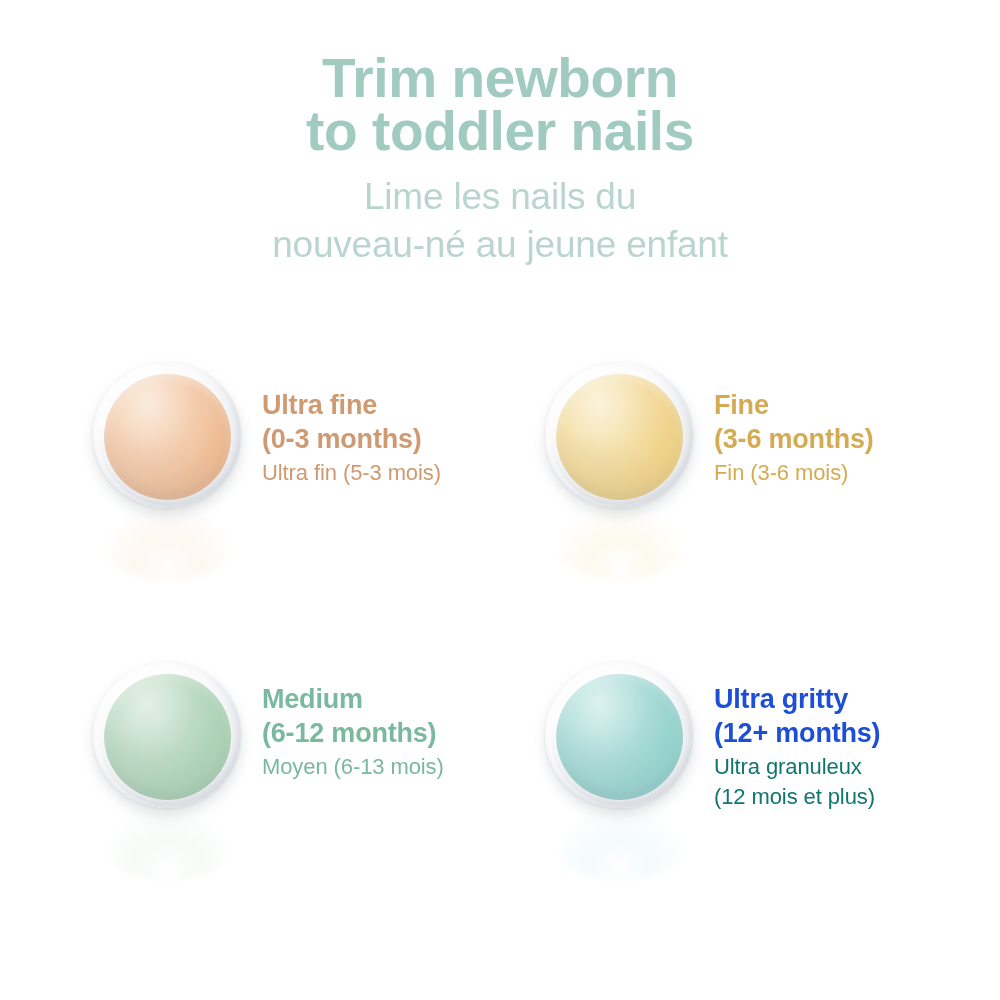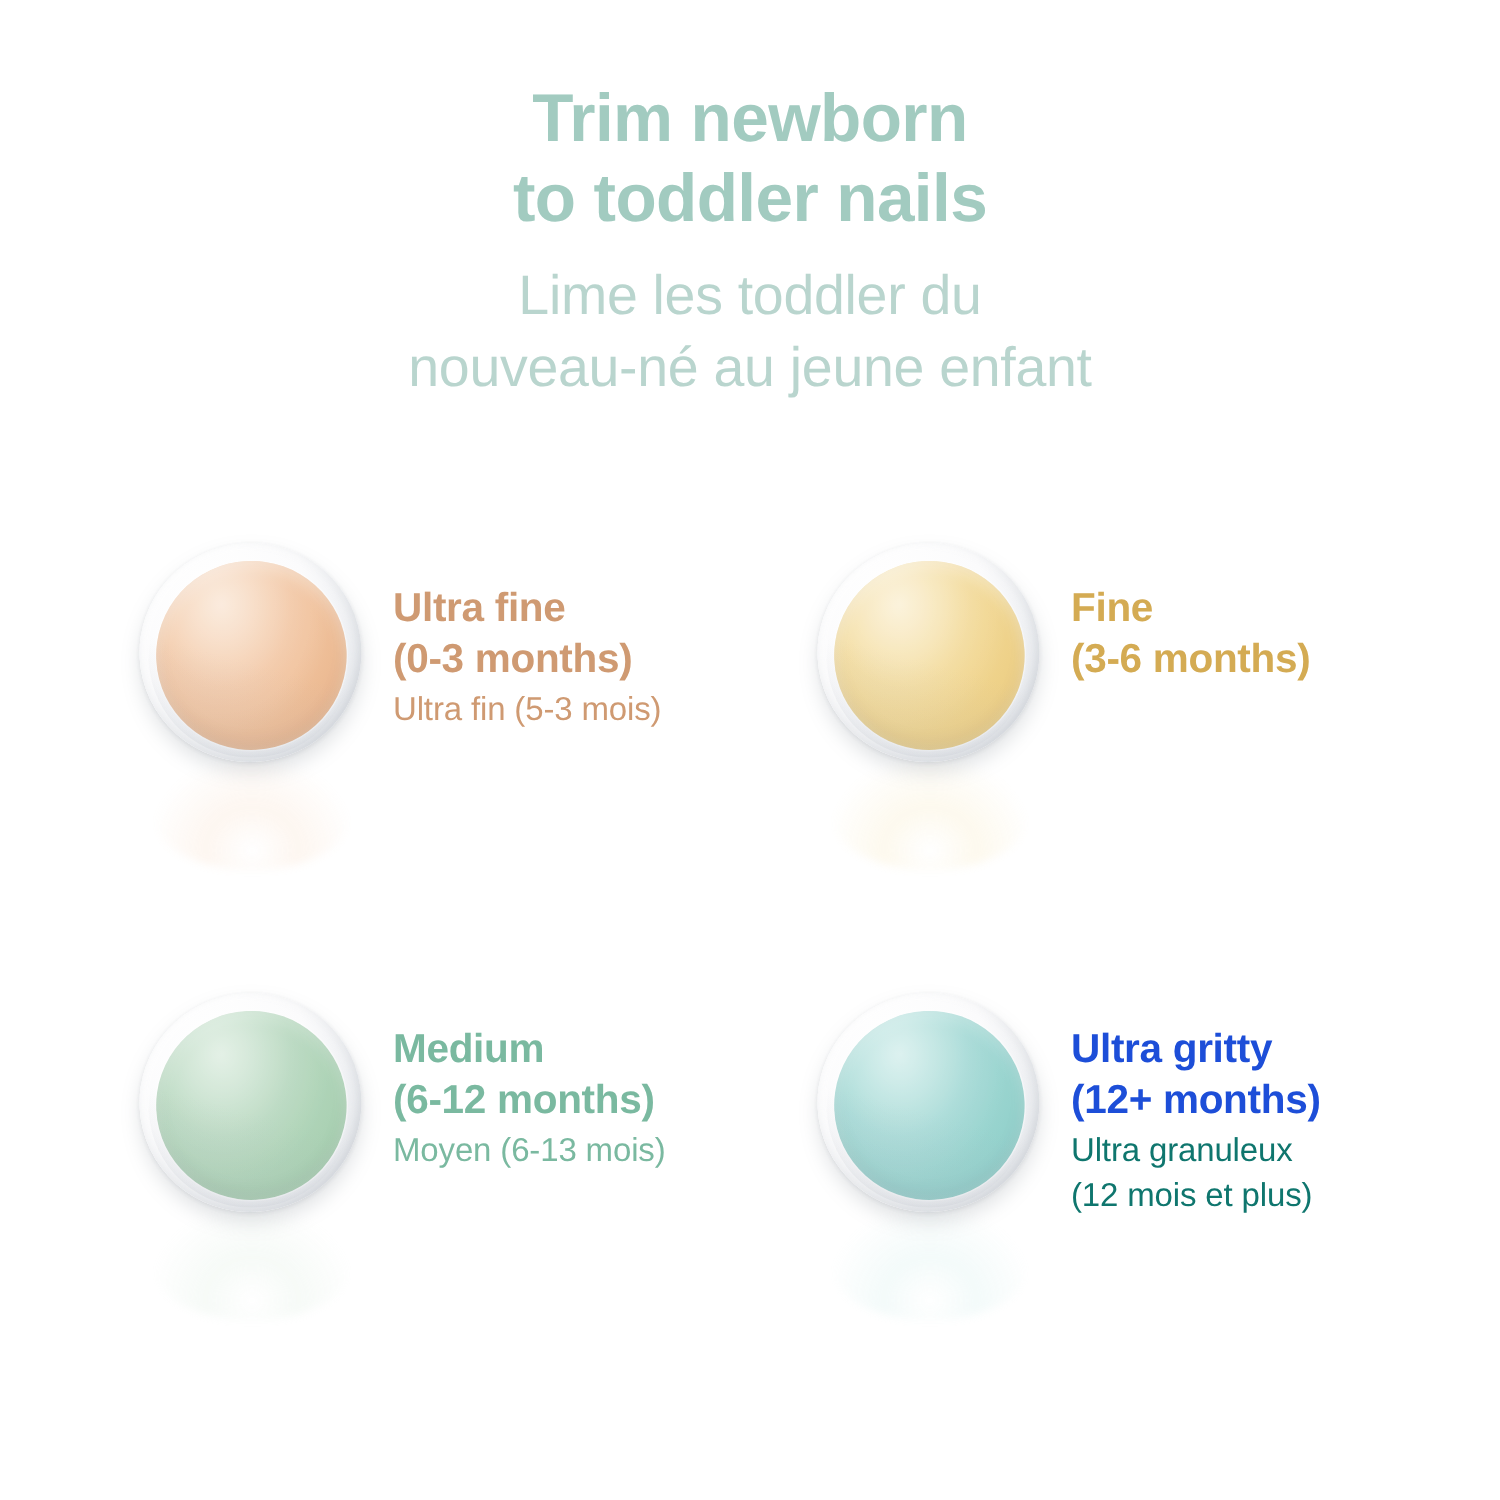--- a/index.html
+++ b/index.html
@@ -23,21 +23,21 @@
 
   
   .header {
     position: absolute;
     left: 0;
     top: 52px;
     width: 1000px;
     text-align: center;
   }
   .title {
-    font-size: 45px;
+    font-size: 55px;
     font-weight: 700;
     line-height: 53px;
     letter-spacing: -0.4px;
     color: #a2cbc0;
     white-space: pre-line;
   }
   .subtitle {
     margin-top: 15px;
     font-size: 37px;
     font-weight: 400;
@@ -166,21 +166,21 @@
   }
 </style>
 </head>
 <body>
 
 <div id="page">
 
   <div class="header">
     <div class="title" style="color: rgb(162, 203, 192);">Trim newborn
 to toddler nails</div>
-    <div class="subtitle" style="color: rgb(185, 213, 206);">Lime les toddler du
+    <div class="subtitle" style="color: rgb(185, 213, 206);">Lime les nails du
 nouveau-né au jeune enfant</div>
   </div>
 
   <div class="grid">
 
     <div class="item col1 row1">
       <div class="disc-wrap">
         <div class="disc-reflection" style="background: radial-gradient(at 50% 18%, rgba(255, 255, 255, 0) 0%, rgba(246, 207, 174, 0.4) 34%, rgba(255, 255, 255, 0) 78%);"></div>
         <div class="disc-case">
           <div class="disc-pad" style="background: radial-gradient(at 33% 23%, rgb(251, 225, 201) 0%, rgb(246, 207, 174) 52%, rgb(233, 185, 145) 100%);">
@@ -202,20 +202,21 @@
         <div class="disc-case">
           <div class="disc-pad" style="background: radial-gradient(at 33% 23%, rgb(251, 238, 198) 0%, rgb(245, 223, 161) 52%, rgb(236, 208, 136) 100%);">
             <div class="grain" style="background-image: radial-gradient(rgb(236, 208, 136) 1.6px, transparent 1.6px), radial-gradient(rgb(236, 208, 136) 1.6px, transparent 1.6px); background-size: 3px 3px, 3px 3px; background-position: 0px 0px, 1.5px 1.5px; opacity: 0.22;"></div>
             <div class="sheen"></div>
           </div>
         </div>
       </div>
       <div class="label">
         <div class="label-en" style="color: rgb(212, 171, 83);">Fine
 (3-6 months)</div>
+        <div class="label-fr" style="color: rgb(212, 171, 83);">Fin (3-6 mois)</div>
       </div>
     </div>
 
     <div class="item col1 row2">
       <div class="disc-wrap">
         <div class="disc-reflection" style="background: radial-gradient(at 50% 18%, rgba(255, 255, 255, 0) 0%, rgba(207, 230, 212, 0.4) 34%, rgba(255, 255, 255, 0) 78%);"></div>
         <div class="disc-case">
           <div class="disc-pad" style="background: radial-gradient(at 33% 23%, rgb(228, 241, 230) 0%, rgb(207, 230, 212) 52%, rgb(188, 220, 196) 100%);">
             <div class="grain" style="background-image: radial-gradient(rgb(188, 220, 196) 2.6px, transparent 2.6px), radial-gradient(rgb(188, 220, 196) 2.6px, transparent 2.6px); background-size: 5px 5px, 5px 5px; background-position: 0px 0px, 2.5px 2.5px; opacity: 0.55;"></div>
             <div class="sheen"></div>

